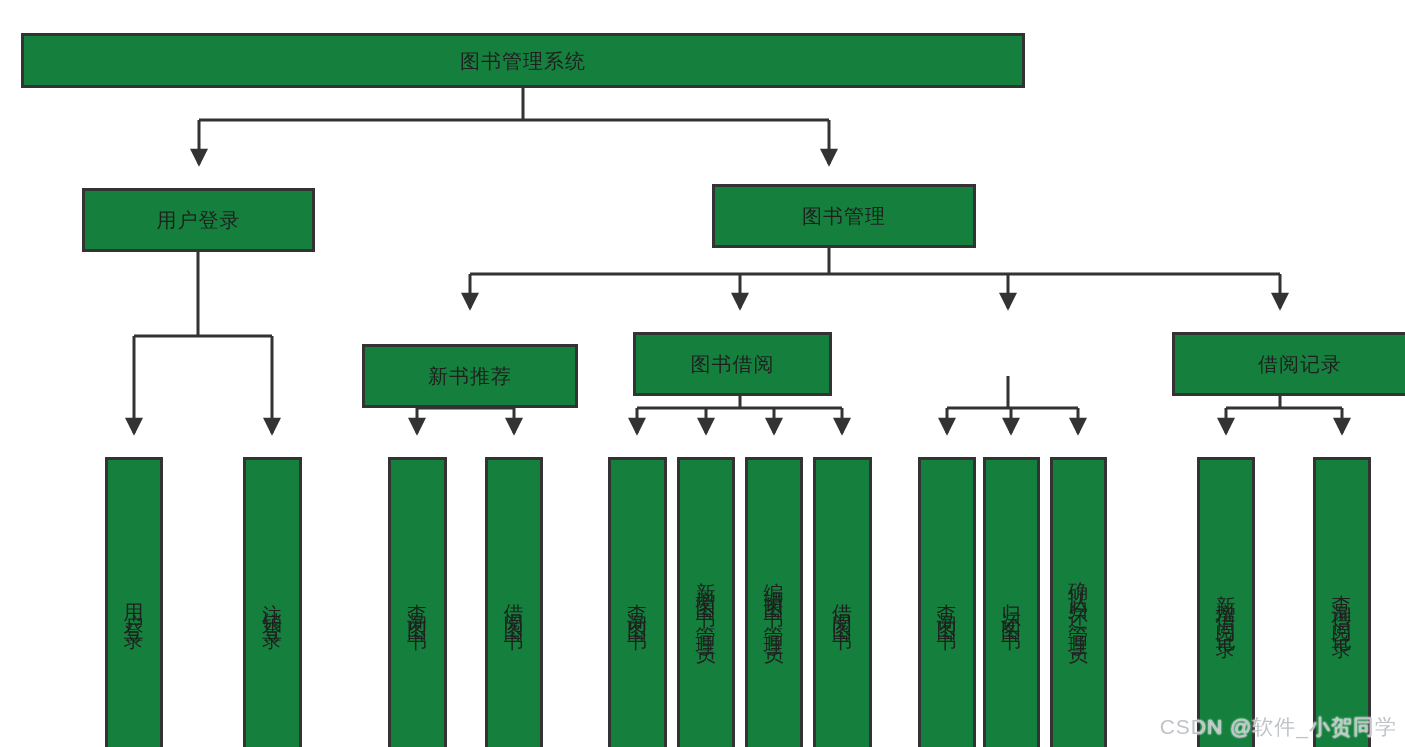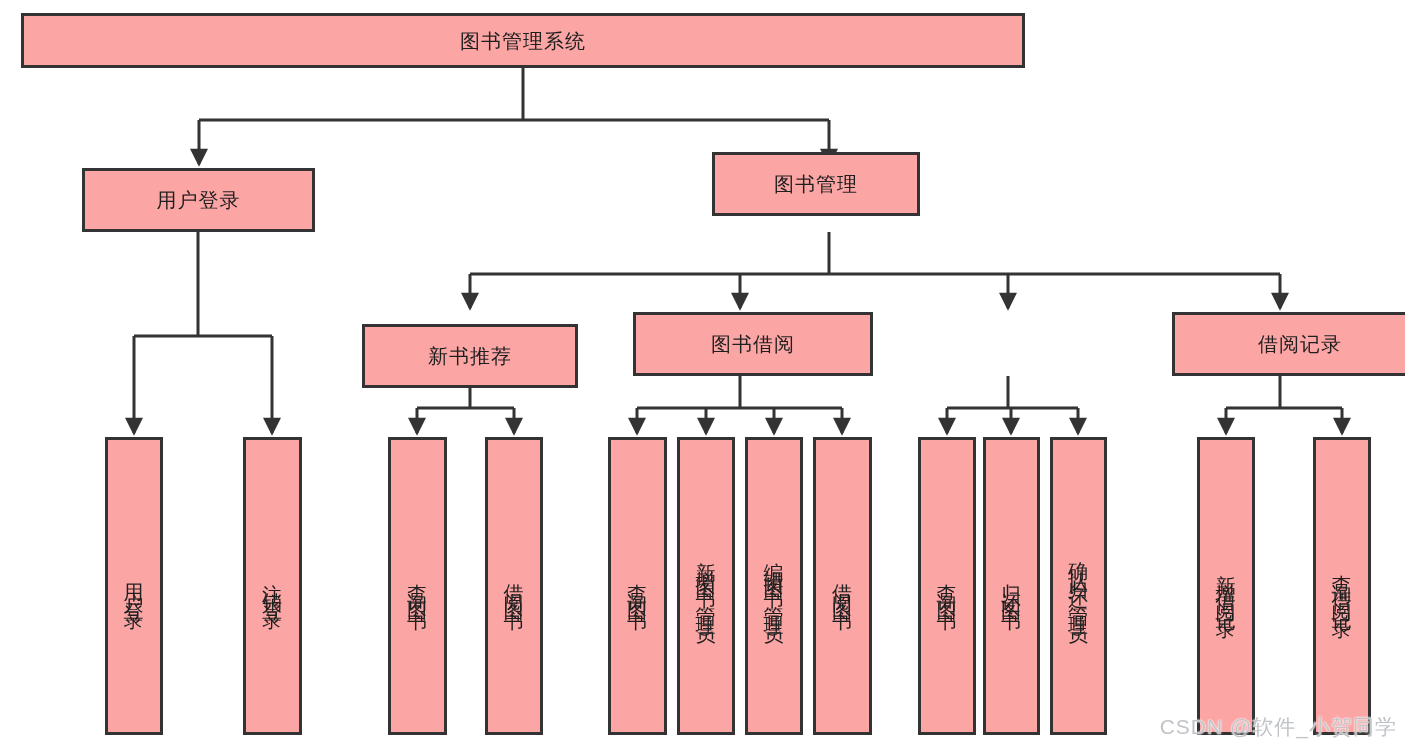--- a/index.html
+++ b/index.html
@@ -2,22 +2,22 @@
 <html><head>
 <meta charset="utf-8">
 <style>
   html,body{margin:0;padding:0;background:#ffffff;}
   .canvas{
     position:relative;width:1405px;height:747px;background:#ffffff;overflow:hidden;
     font-family:"Liberation Sans", sans-serif;color:#1f1f1f;
   }
   .connectors{position:absolute;left:0;top:0;width:1405px;height:747px;pointer-events:none;}
   .node{
-    position:absolute;background:#fca5a5;border:3px solid #333333;box-sizing:border-box;
-    display:flex;align-items:center;justify-content:center;text-align:right;
+    position:absolute;background:#15803d;border:3px solid #333333;box-sizing:border-box;
+    display:flex;align-items:center;justify-content:center;text-align:right;margin-top:20px;
   }
   .node.h span{font-size:20px;letter-spacing:1px;white-space:nowrap;line-height:1;}
   .node.v span{
     writing-mode:vertical-rl;font-size:20px;letter-spacing:9px;line-height:1;
   }
   .watermark{
     position:absolute;right:8px;bottom:6px;font-size:21px;color:#c0c3c7;
     letter-spacing:1px;white-space:nowrap;z-index:5;
     text-shadow:0 0 2px #ffffff,0 0 2px #ffffff;
   }
@@ -75,28 +75,28 @@
     </g>
   </svg>
 
   <div class="node h" style="left:21px;top:13px;width:1004px;height:55px">
     <span>图书管理系统</span>
   </div>
 
   <div class="node h" style="left:82px;top:168px;width:233px;height:64px">
     <span>用户登录</span>
   </div>
-  <div class="node h" style="left:712px;top:152px;width:208px;height:64px">
+  <div class="node h" style="left:712px;top:164px;width:264px;height:64px">
     <span>图书管理</span>
   </div>
 
   <div class="node h" style="left:362px;top:324px;width:216px;height:64px">
     <span>新书推荐</span>
   </div>
-  <div class="node h" style="left:633px;top:312px;width:240px;height:64px">
+  <div class="node h" style="left:633px;top:312px;width:199px;height:64px">
     <span>图书借阅</span>
   </div>
   <div class="node h" style="left:1172px;top:312px;width:256px;height:64px">
     <span>借阅记录</span>
   </div>
 
   <div class="node v" style="left:105px;top:437px;width:58px;height:298px">
     <span>用户登录</span>
   </div>
   <div class="node v" style="left:243px;top:437px;width:59px;height:298px">

